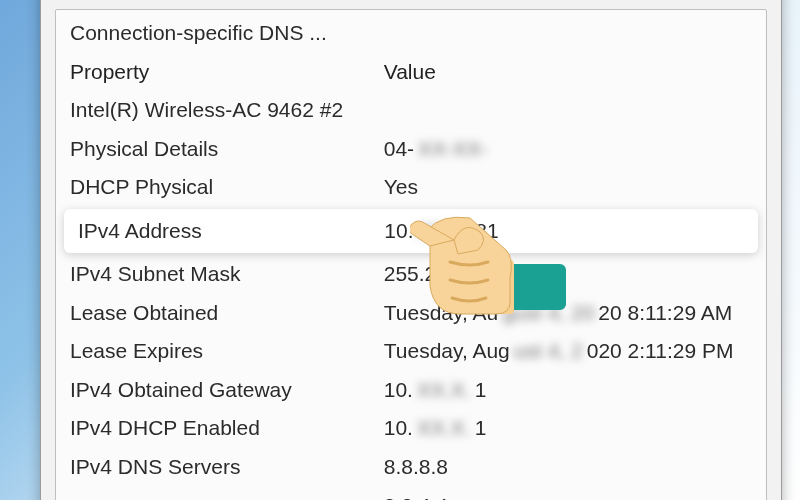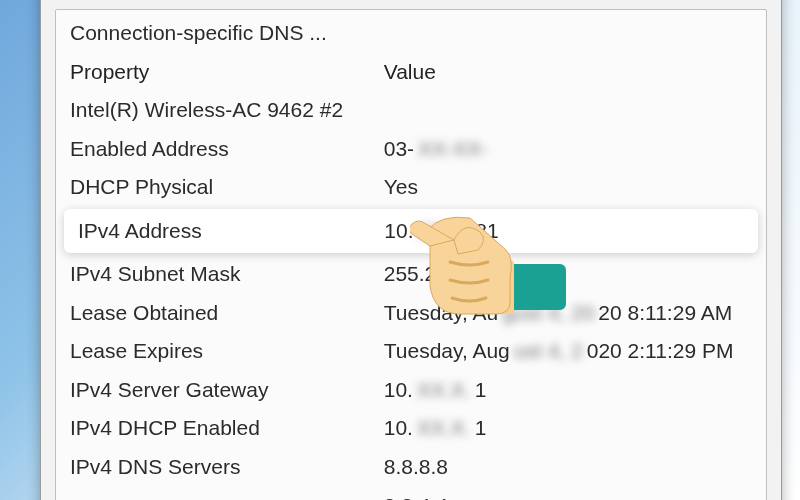--- a/index.html
+++ b/index.html
@@ -95,23 +95,23 @@
     <div class="row header">
       <div class="prop">Property</div>
       <div class="val">Value</div>
     </div>
 
     <div class="row">
       <div class="val">Intel(R) Wireless-AC 9462 #2</div>
     </div>
 
     <div class="row">
-      <div class="prop">Enabled Address</div>
-      <div class="val">
-        <span>03-</span>
+      <div class="prop">Physical Details</div>
+      <div class="val">
+        <span>04-</span>
         <span class="blur">XX-XX-</span>
       </div>
     </div>
 
     <div class="row">
       <div class="prop">DHCP Physical</div>
       <div class="val">Yes</div>
     </div>
 
     <div class="row highlight">
@@ -143,21 +143,21 @@
     <div class="row">
       <div class="prop">Lease Expires</div>
       <div class="val">
         <span>Tuesday, Aug</span>
         <span class="blur">ust 4, 2</span>
         <span>020 2:11:29 PM</span>
       </div>
     </div>
 
     <div class="row">
-      <div class="prop">IPv4 Server Gateway</div>
+      <div class="prop">IPv4 Obtained Gateway</div>
       <div class="val">
         <span>10.</span>
         <span class="blur">XX.X.</span>
         <span>1</span>
       </div>
     </div>
 
     <div class="row">
       <div class="prop">IPv4 DHCP Enabled</div>
       <div class="val">

